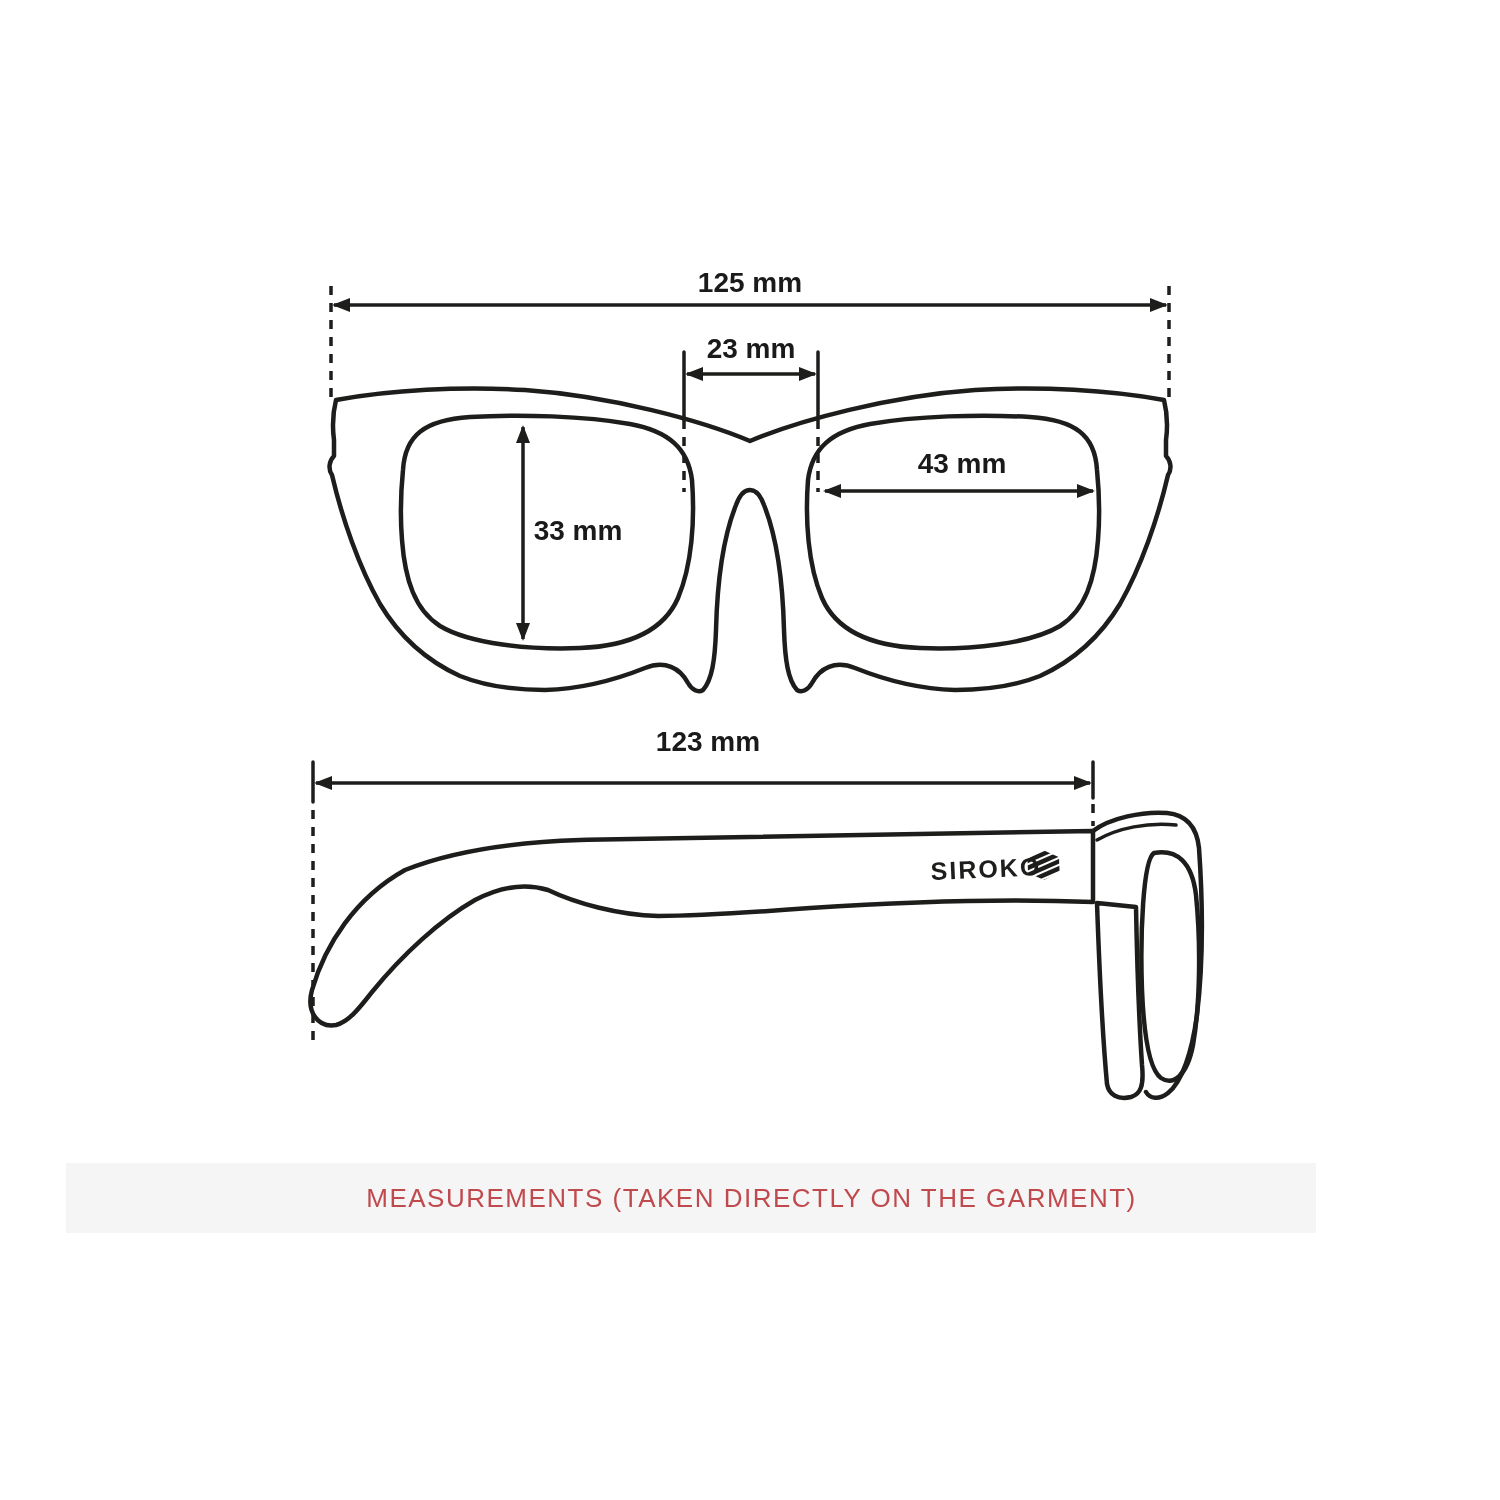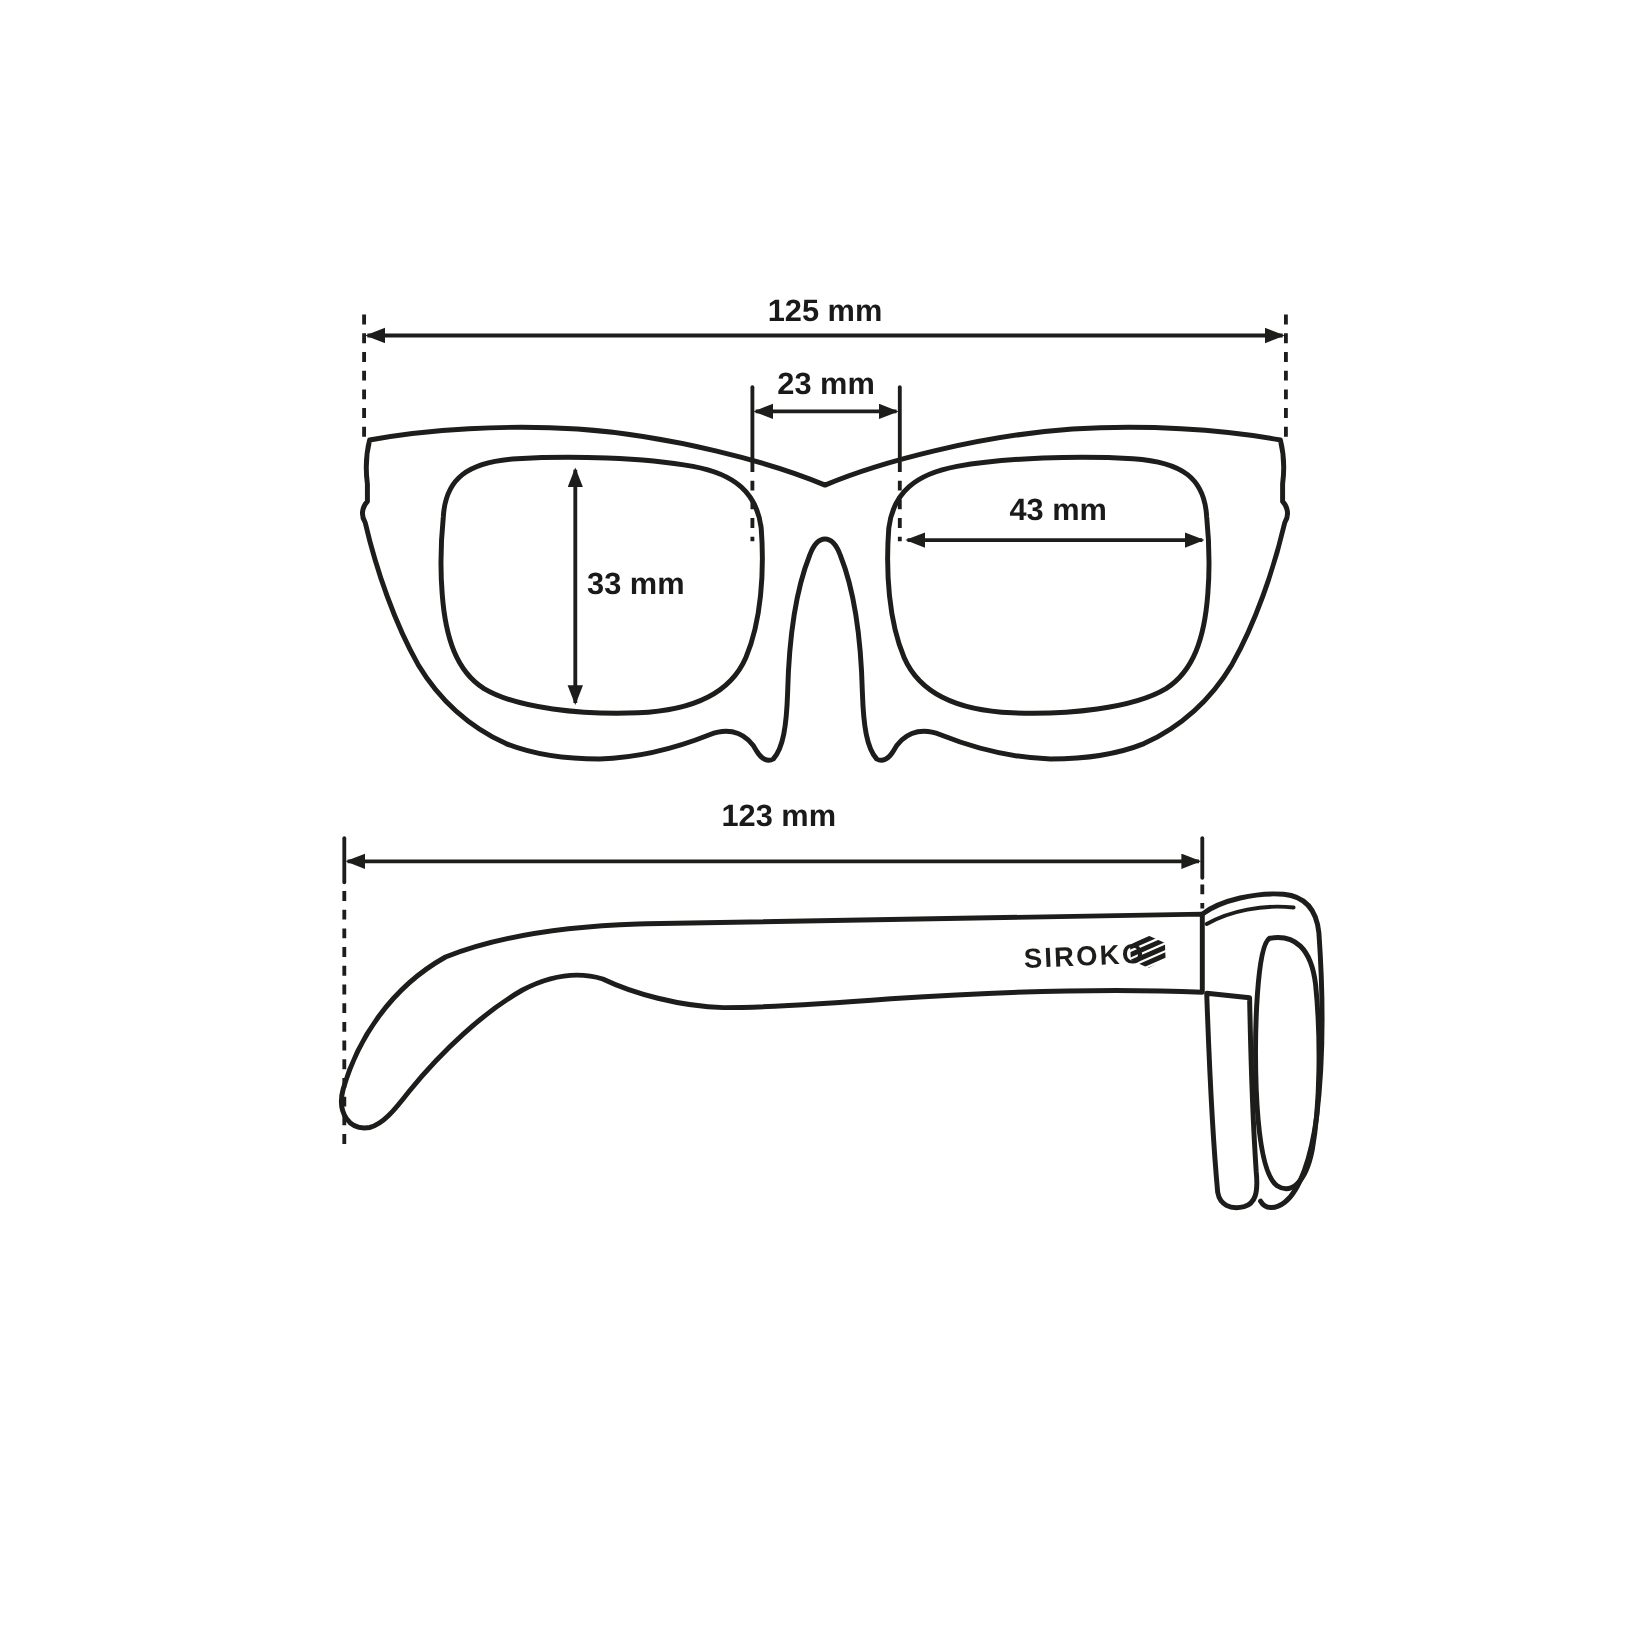--- a/index.html
+++ b/index.html
@@ -170,14 +170,17 @@
             <line x1="-3" y1="17" x2="33" y2="3"></line>
             <line x1="-3" y1="24" x2="33" y2="10"></line>
             <line x1="-3" y1="31" x2="33" y2="17"></line>
             <line x1="-3" y1="38" x2="33" y2="24"></line>
           </g>
         </g>
       </g>
     </g>
   </svg>
 
+  <div id="measurement-banner">
+    <span class="banner-text">MEASUREMENTS (TAKEN DIRECTLY ON THE GARMENT)</span>
+  </div>
 
 </div>
 
 </body></html>

